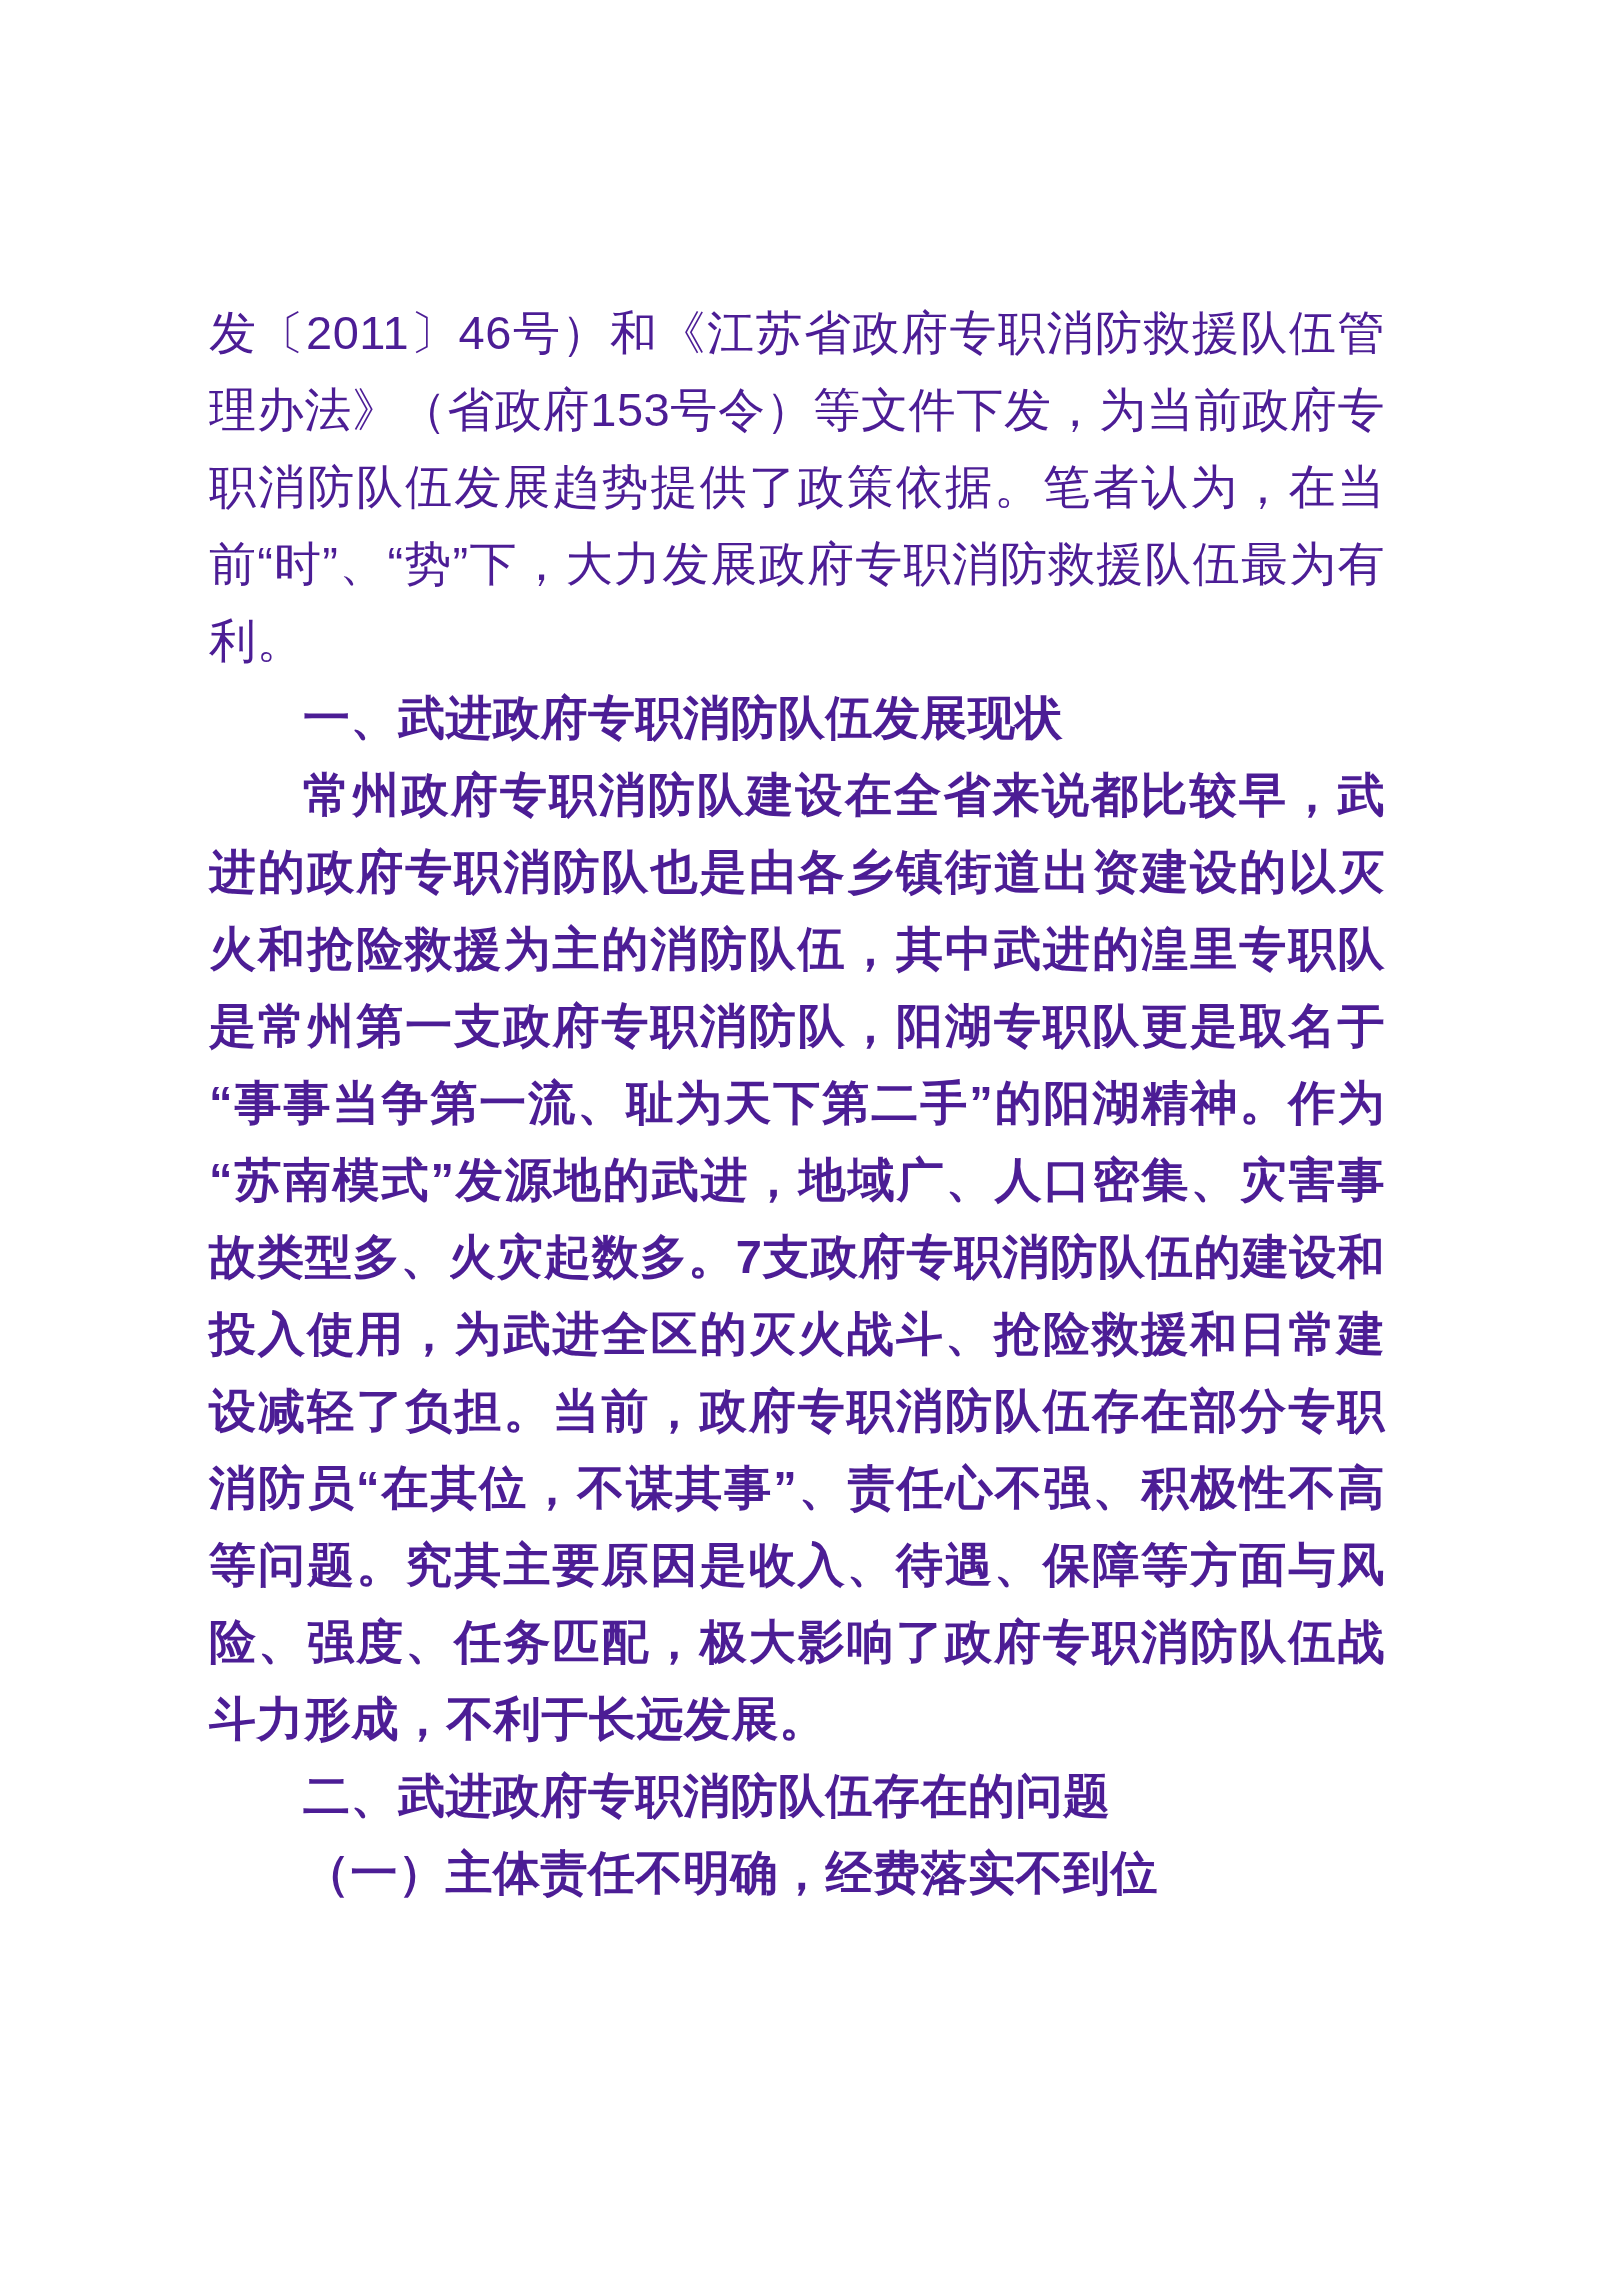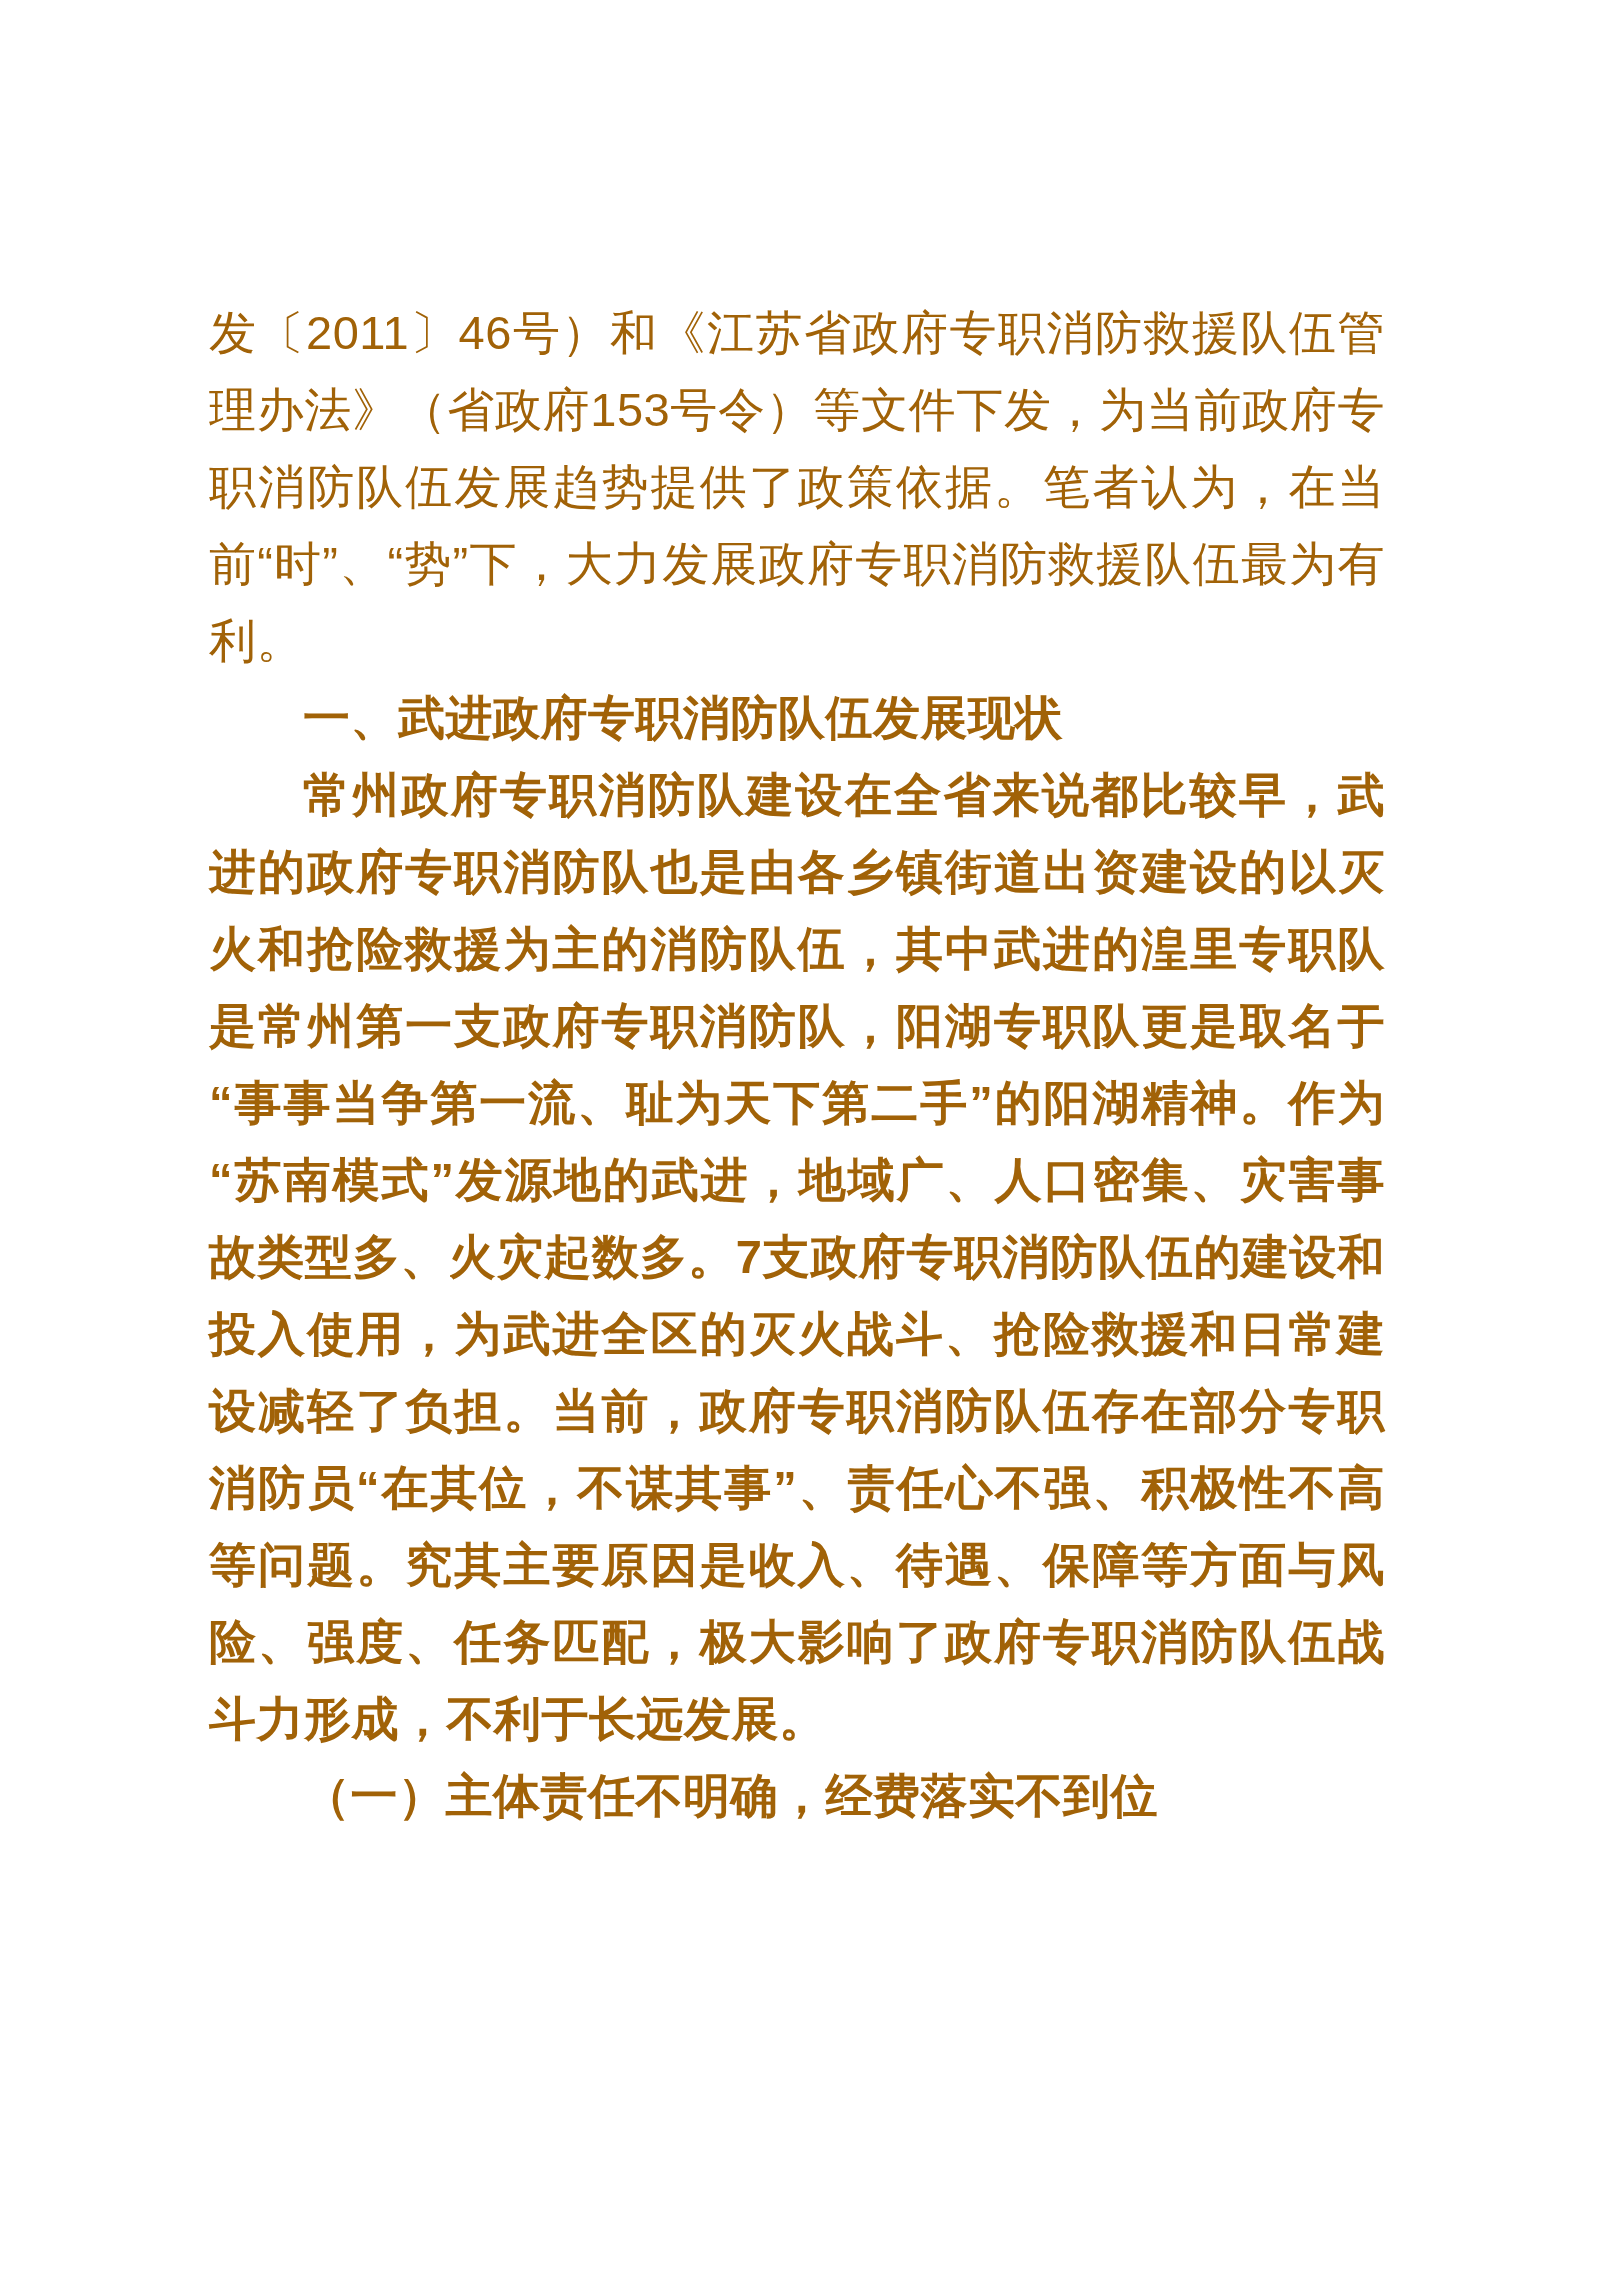--- a/index.html
+++ b/index.html
@@ -21,21 +21,21 @@
   }
   .doc-body {
     position: absolute;
     left: 209px;
     top: 294px;
     width: 1176px;
   }
   .para {
     margin: 0;
     padding: 0;
-    color: #a16207;
+    color: #4c1d95;
     font-size: 47px;
     line-height: 77px;
     letter-spacing: 0.5px;
     text-align: justify;
     text-justify: inter-character;
     font-weight: 400;
     -webkit-font-smoothing: antialiased;
   }
   .para.indent {
     text-indent: 94px;
@@ -50,18 +50,19 @@
 
 <div class="page">
   <div class="doc-body">
 
     <p class="para">发〔2011〕46号）和《江苏省政府专职消防救援队伍管理办法》（省政府153号令）等文件下发，为当前政府专职消防队伍发展趋势提供了政策依据。笔者认为，在当前“时”、“势”下，大力发展政府专职消防救援队伍最为有利。</p>
 
     <p class="para indent">一、武进政府专职消防队伍发展现状</p>
 
     <p class="para indent">常州政府专职消防队建设在全省来说都比较早，武进的政府专职消防队也是由各乡镇街道出资建设的以灭火和抢险救援为主的消防队伍，其中武进的湟里专职队是常州第一支政府专职消防队，阳湖专职队更是取名于“事事当争第一流、耻为天下第二手”的阳湖精神。作为“苏南模式”发源地的武进，地域广、人口密集、灾害事故类型多、火灾起数多。7支政府专职消防队伍的建设和投入使用，为武进全区的灭火战斗、抢险救援和日常建设减轻了负担。当前，政府专职消防队伍存在部分专职消防员“在其位，不谋其事”、责任心不强、积极性不高等问题。究其主要原因是收入、待遇、保障等方面与风险、强度、任务匹配，极大影响了政府专职消防队伍战斗力形成，不利于长远发展。</p>
 
+    <p class="para indent">二、武进政府专职消防队伍存在的问题</p>
 
     <p class="para indent">（一）主体责任不明确，经费落实不到位</p>
 
   </div>
 </div>
 
 
 </body></html>

